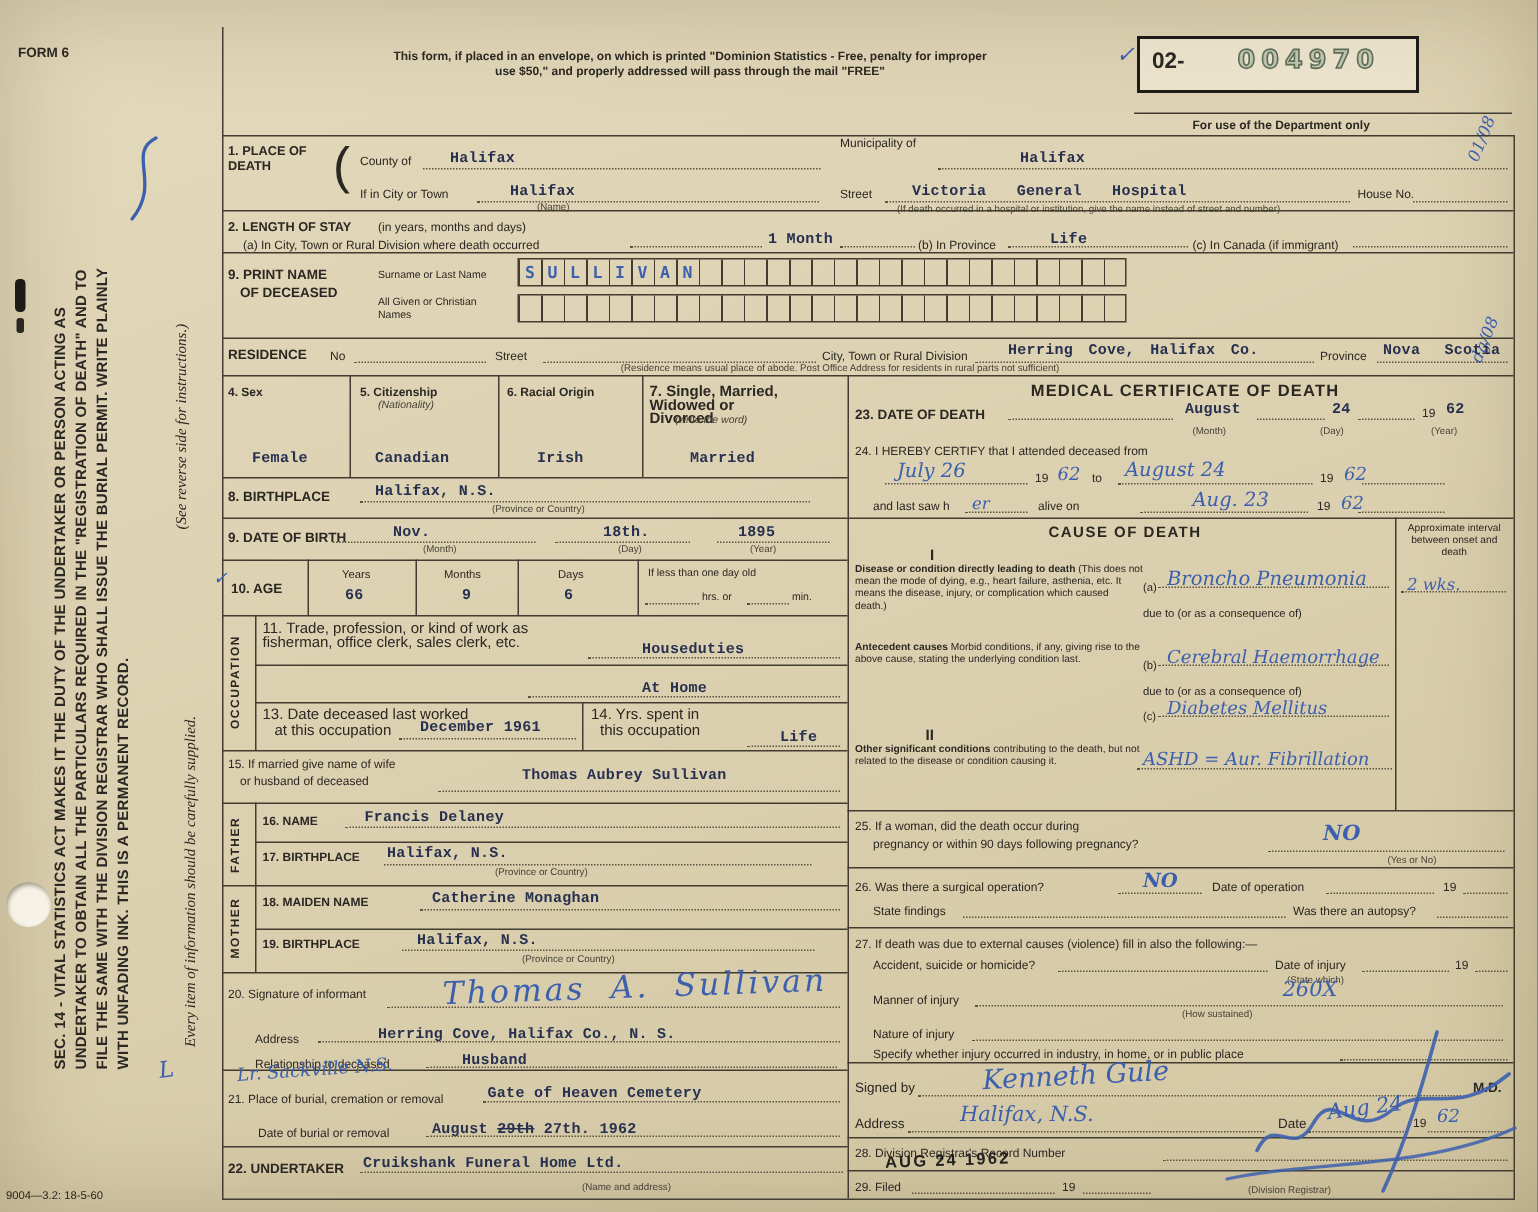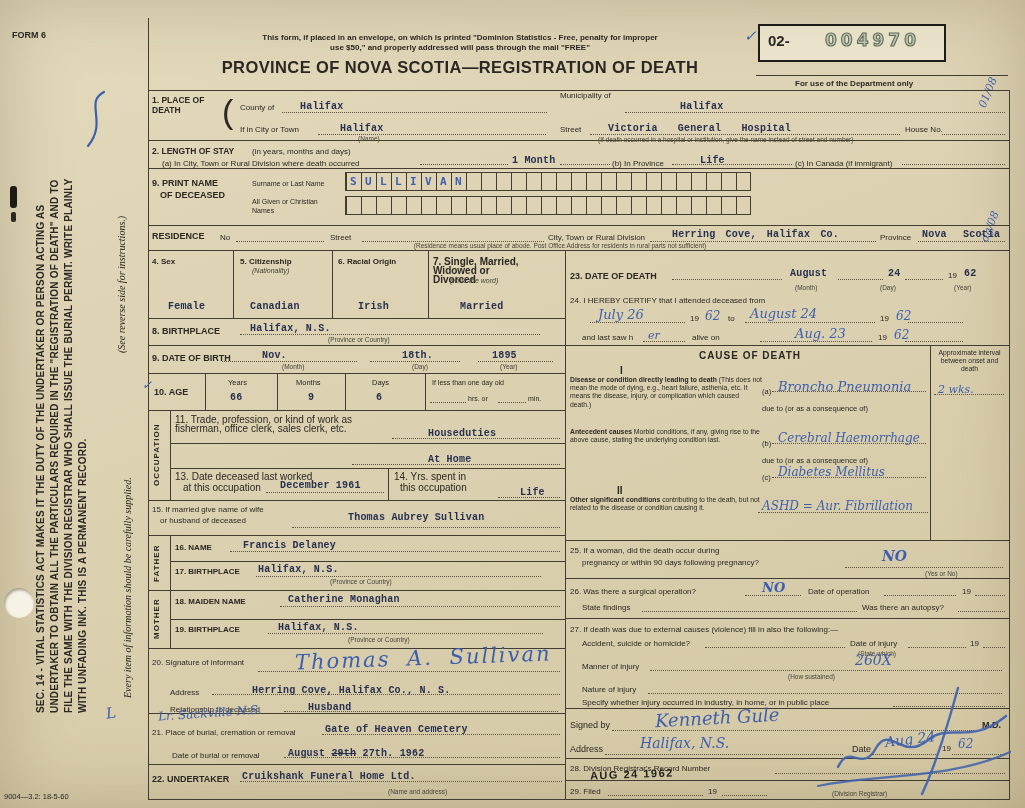--- a/index.html
+++ b/index.html
@@ -43,21 +43,20 @@
   <div class="hole" style="left:4px;top:588px"></div>
   <div class="abs" style="left:10px;top:186px;width:7px;height:22px;background:#1c1b18;border-radius:3px"></div>
   <div class="abs" style="left:11px;top:212px;width:5px;height:10px;background:#2a2822;border-radius:2px"></div>
   <svg class="abs" style="left:78px;top:88px" width="34" height="62" viewBox="0 0 34 62">
       <path d="M26,4 C6,14 30,34 10,58" fill="none" stroke="#3c5fae" stroke-width="2.2" stroke-linecap="round"></path>
     </svg>
   <div class="hw" style="left:106px;top:704px;font-size:15px;transform:rotate(-8deg)">L</div>
 
   <div class="lbl b c" style="left:195px;top:33px;width:530px;white-space:normal">This form, if placed in an envelope, on which is printed "Dominion Statistics - Free, penalty for improper</div>
   <div class="lbl b c" style="left:195px;top:43px;width:530px;white-space:normal">use $50," and properly addressed will pass through the mail "FREE"</div>
-  <div class="abs b c" style="left:165px;top:58px;width:590px;font-size:16.5px;letter-spacing:.4px">PROVINCE OF NOVA SCOTIA—REGISTRATION OF DEATH</div>
 
   <div class="abs" style="left:758px;top:24px;width:188px;height:38px;border:2.5px solid #1d1c19;background:rgba(250,246,232,.45)"></div>
   <div class="abs b" style="left:768px;top:32px;font-size:15px">02-</div>
   <div class="serial" style="left:825px;top:30px">004970</div>
   <div class="hw" style="left:744px;top:27px;font-size:15px">✓</div>
   <div class="hl" style="left:756px;top:75px;width:252px"></div>
   <div class="lbl b" style="left:795px;top:79px">For use of the Department only</div>
   <div class="hw" style="left:972px;top:86px;font-size:11px;transform:rotate(-68deg)">01/08</div>
   <div class="hw" style="left:974px;top:220px;font-size:11px;transform:rotate(-68deg)">dg/08</div>
 
@@ -253,20 +252,21 @@
   <div class="dt" style="left:322px;top:734px;width:238px"></div>
   <div class="lbl" style="left:172px;top:751px">Date of burial or removal</div>
   <div class="typed" style="left:288px;top:748px"><span>August</span> <span class="strike">29th</span> <span>27th. 1962</span></div>
   <div class="dt" style="left:284px;top:757px;width:276px"></div>
 
   <div class="lbl b l9" style="left:152px;top:774px">22. UNDERTAKER</div>
   <div class="typed" style="left:242px;top:771px">Cruikshank Funeral Home Ltd.</div>
   <div class="dt" style="left:240px;top:781px;width:322px"></div>
   <div class="sub" style="left:388px;top:788px">(Name and address)</div>
 
+  <div class="abs b c" style="left:640px;top:255px;width:300px;font-size:11px;letter-spacing:.8px">MEDICAL CERTIFICATE OF DEATH</div>
 
   <div class="lbl b l9" style="left:570px;top:271px">23. DATE OF DEATH</div>
   <div class="typed" style="left:790px;top:268px">August</div>
   <div class="sub" style="left:795px;top:284px">(Month)</div>
   <div class="typed" style="left:888px;top:268px">24</div>
   <div class="sub" style="left:880px;top:284px">(Day)</div>
   <div class="lbl" style="left:948px;top:271px">19</div>
   <div class="typed" style="left:964px;top:268px">62</div>
   <div class="sub" style="left:954px;top:284px">(Year)</div>
   <div class="dt" style="left:672px;top:279px;width:110px"></div>

